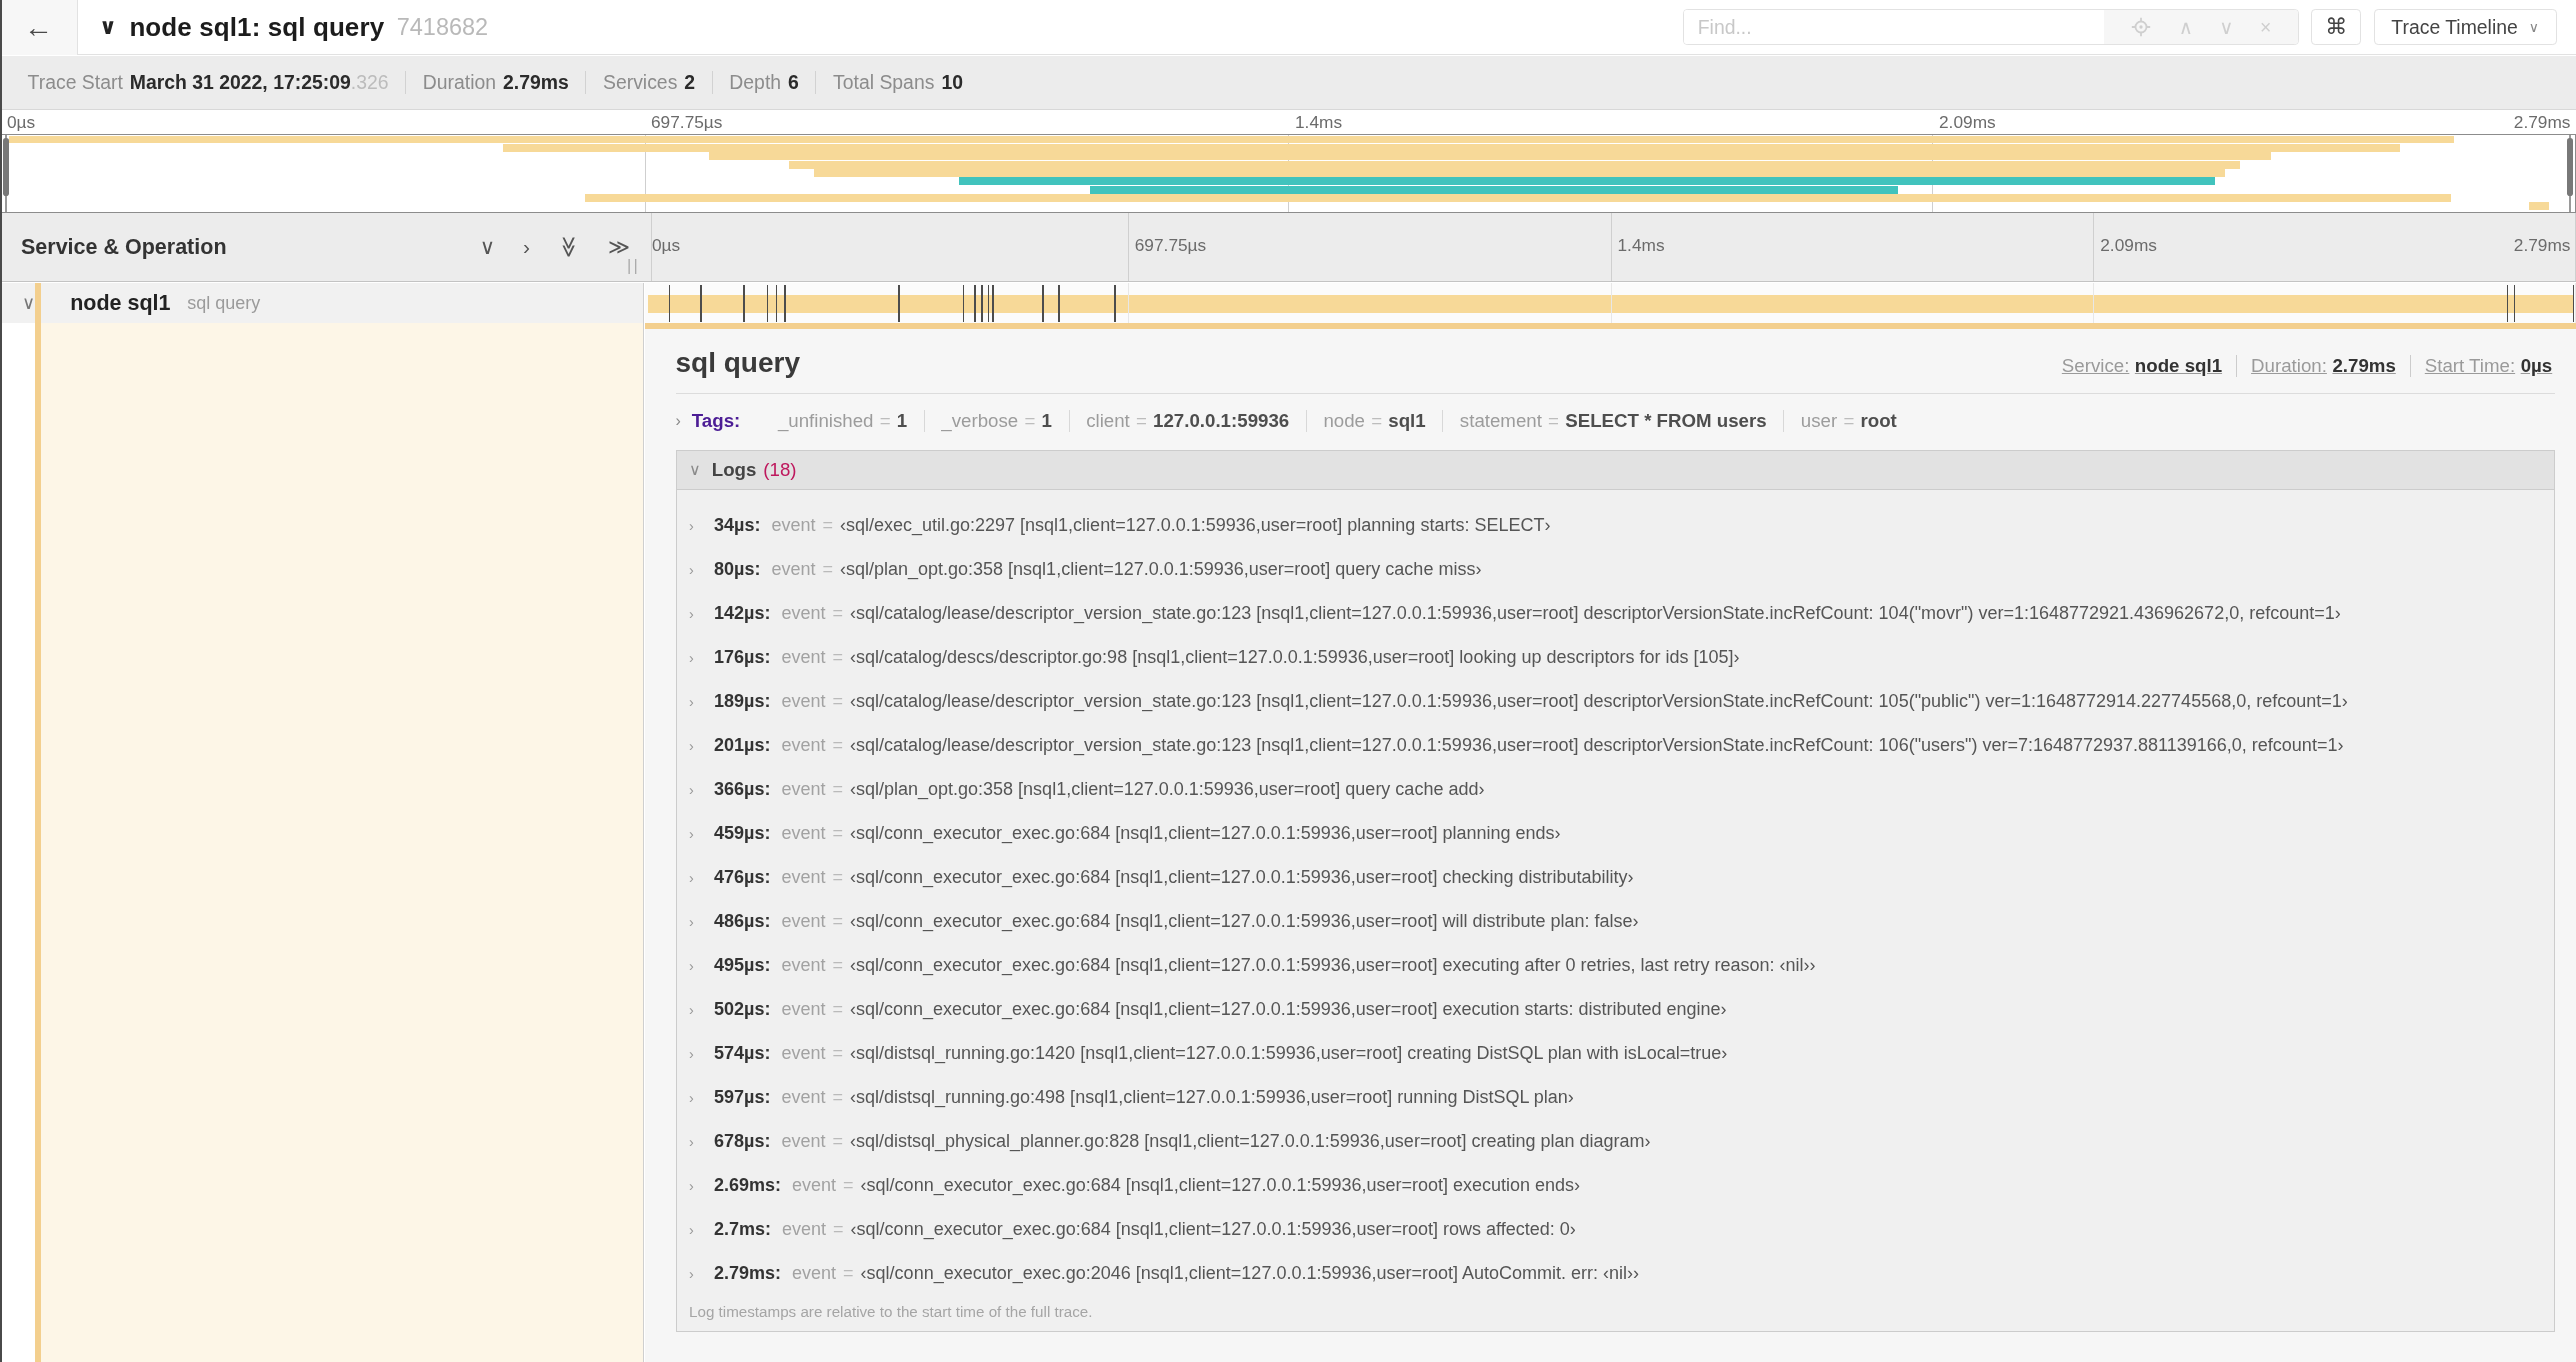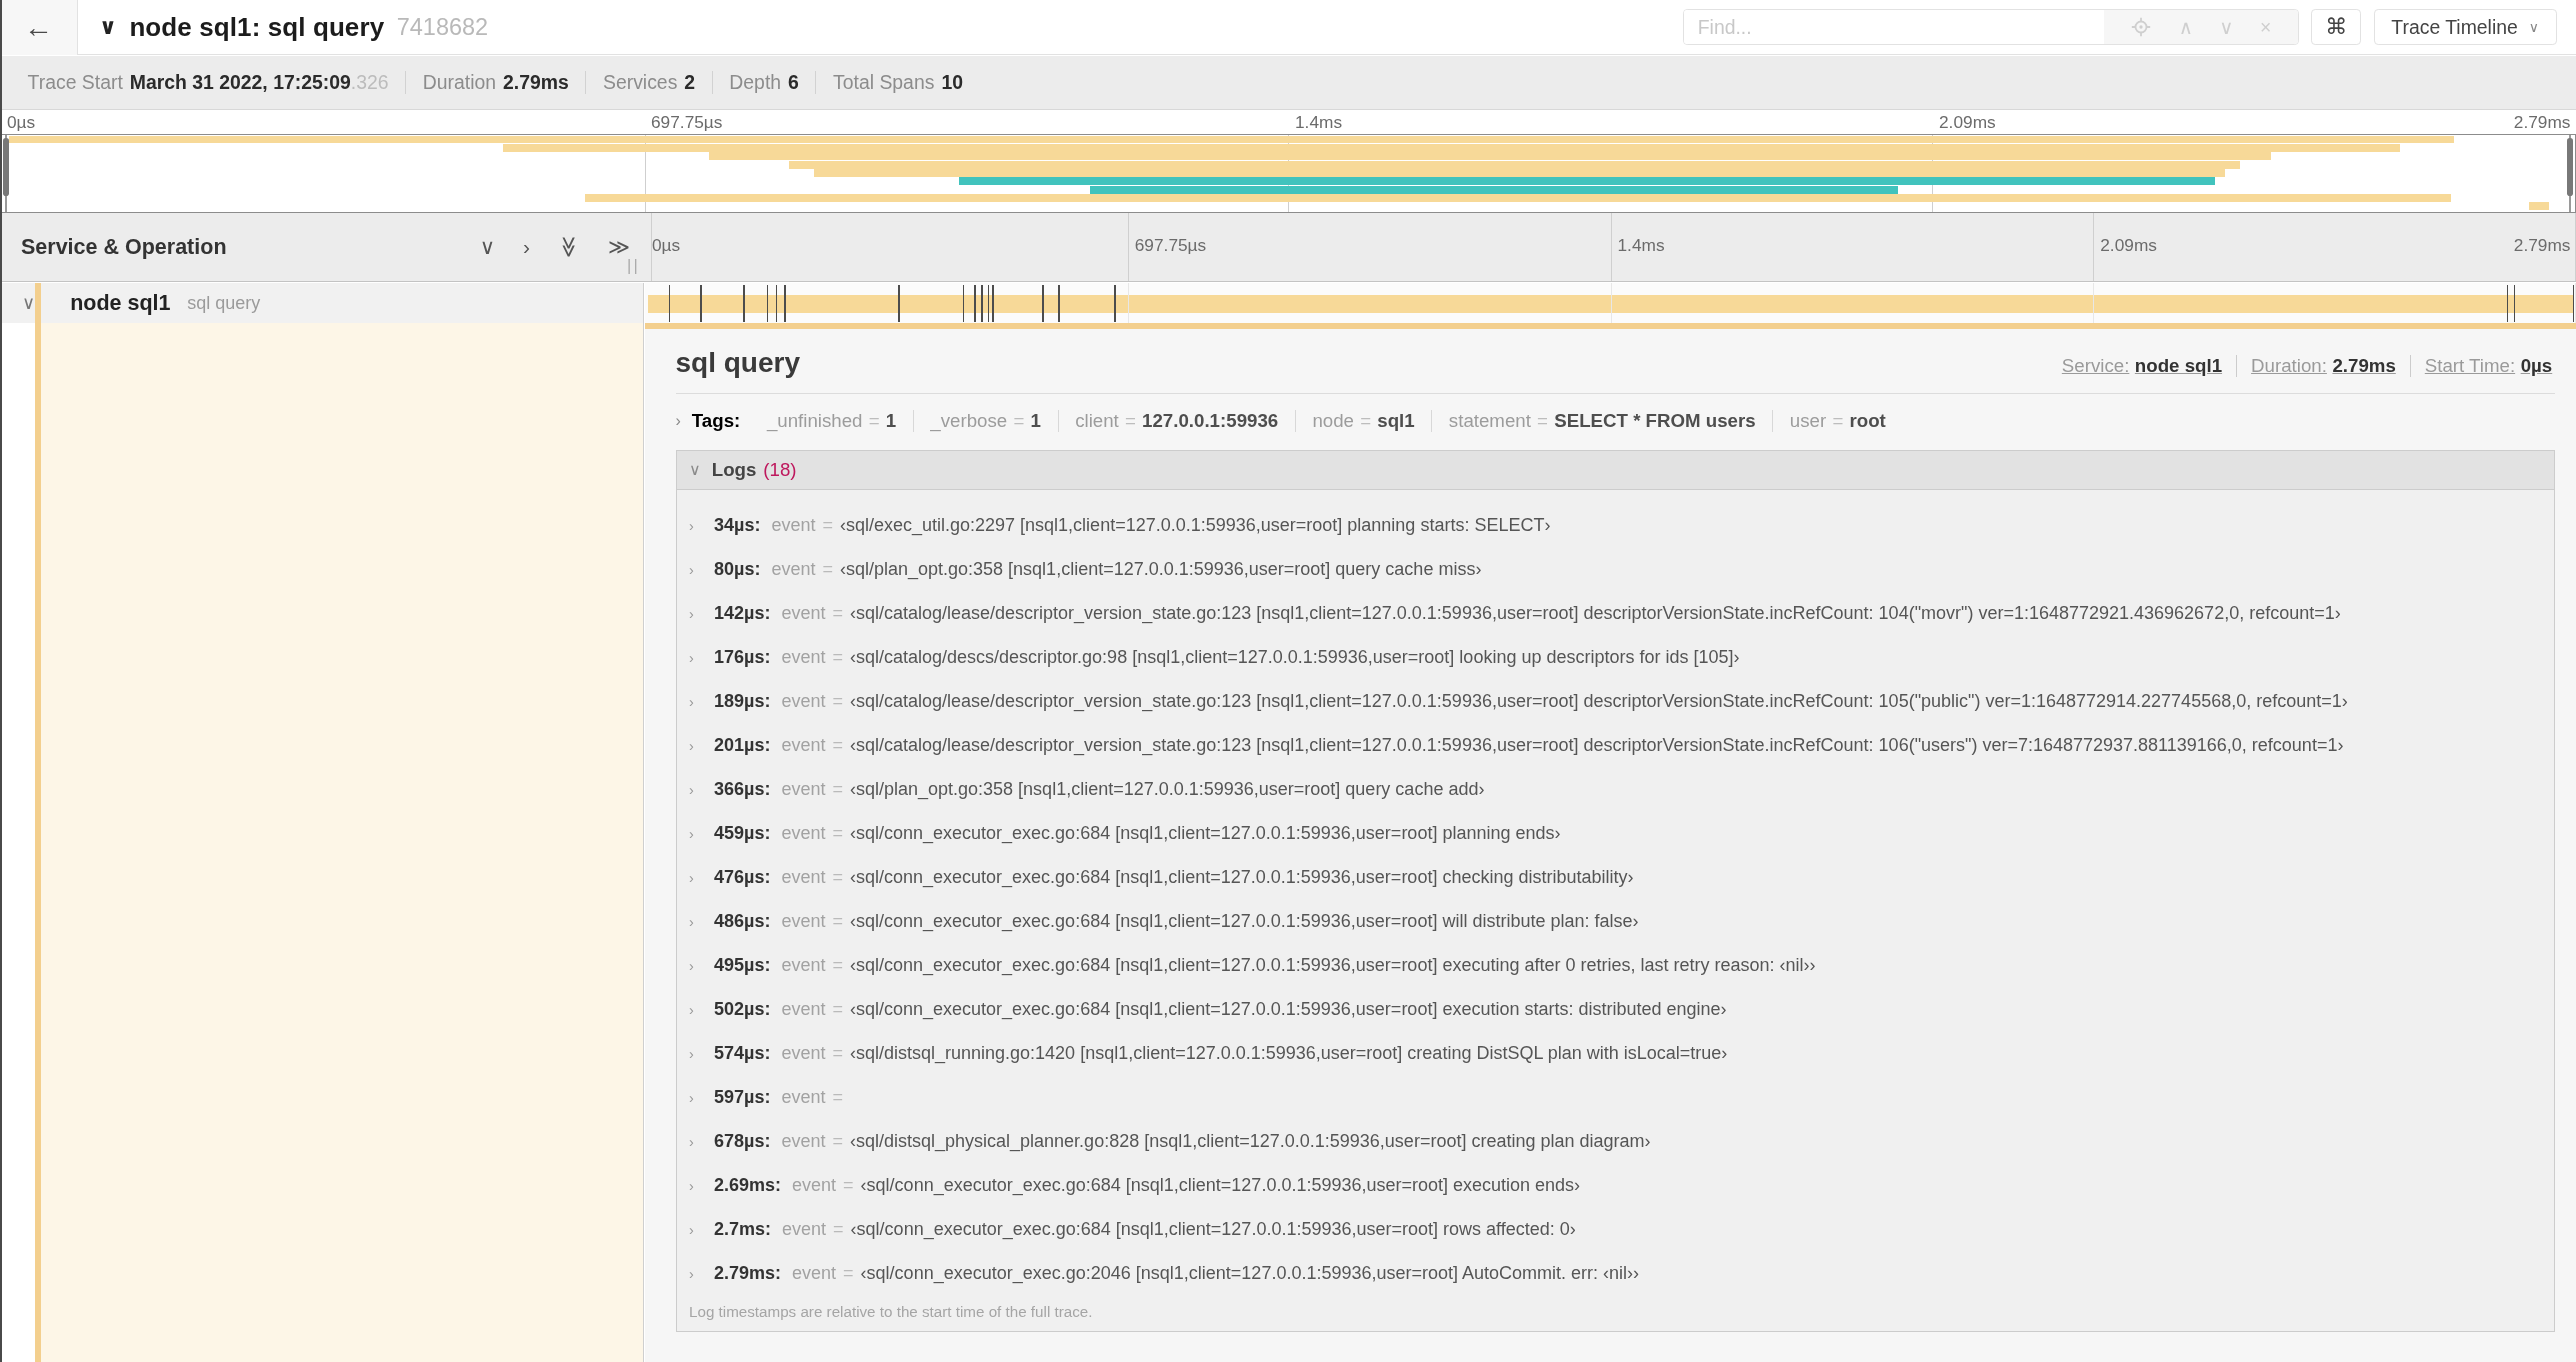--- a/index.html
+++ b/index.html
@@ -77,21 +77,21 @@
   .op-header { display:flex; align-items:baseline; margin-top:18px; }
   .op-name { font-size:28px; font-weight:700; color:#3a3a3a; }
   .op-meta { margin-left:auto; display:flex; align-items:baseline; font-size:18.7px; }
   .meta-item { color:#9a9a9a; padding:0 14px; border-right:0.7px solid #ccc; white-space:nowrap;text-decoration:underline; }
   .meta-item:last-child { border-right:none; padding-right:2.8px; }
   .meta-val { font-weight:700; color:#333; margin-left:5.5px; }
   .hr { height:0.7px; background:#dcdcdc; margin-top:14px; }
 
   .tags-row { display:flex; align-items:center; margin-top:16.6px; font-size:18.7px; }
   .chev { color:#8a8a8a; font-size:16px; margin-right:11px; }
-  .tags-label { font-weight:700; color:#000000; margin-right:10px; cursor:pointer; }
+  .tags-label { font-weight:700; color:#4c1d95; margin-right:21px; cursor:pointer; }
   .tag-item { padding:0 16.6px; border-right:0.7px solid #d8d8d8; white-space:nowrap; }
   .tag-item:last-child { border-right:none; }
   .tag-key { color:#9c9c9c; }
   .tag-eq { color:#bdbdbd; margin:0 6.2px; }
   .tag-val { color:#4e4e4e; font-weight:700; }
 
   .logs-block { margin-top:18px; border:0.7px solid #ccc; background:#f0f0f0; }
   .logs-header { height:39px; background:#e2e2e2; border-bottom:0.7px solid #ccc; display:flex; align-items:center; padding-left:12.5px; font-size:18.7px; cursor:pointer; }
   .logs-title { font-weight:700; color:#444; margin-right:7px; }
   .logs-count { color:#be185d; }
@@ -375,20 +375,21 @@
             <span class="log-time">574µs:</span>
             <span class="log-key">event</span>
             <span class="log-eq">=</span>
             <span class="log-val">‹sql/distsql_running.go:1420 [nsql1,client=127.0.0.1:59936,user=root] creating DistSQL plan with isLocal=true›</span>
           </div>
           <div class="log-row">
             <span class="log-chev">›</span>
             <span class="log-time">597µs:</span>
             <span class="log-key">event</span>
             <span class="log-eq">=</span>
+            <span class="log-val">‹sql/distsql_running.go:498 [nsql1,client=127.0.0.1:59936,user=root] running DistSQL plan›</span>
           </div>
           <div class="log-row">
             <span class="log-chev">›</span>
             <span class="log-time">678µs:</span>
             <span class="log-key">event</span>
             <span class="log-eq">=</span>
             <span class="log-val">‹sql/distsql_physical_planner.go:828 [nsql1,client=127.0.0.1:59936,user=root] creating plan diagram›</span>
           </div>
           <div class="log-row">
             <span class="log-chev">›</span>

